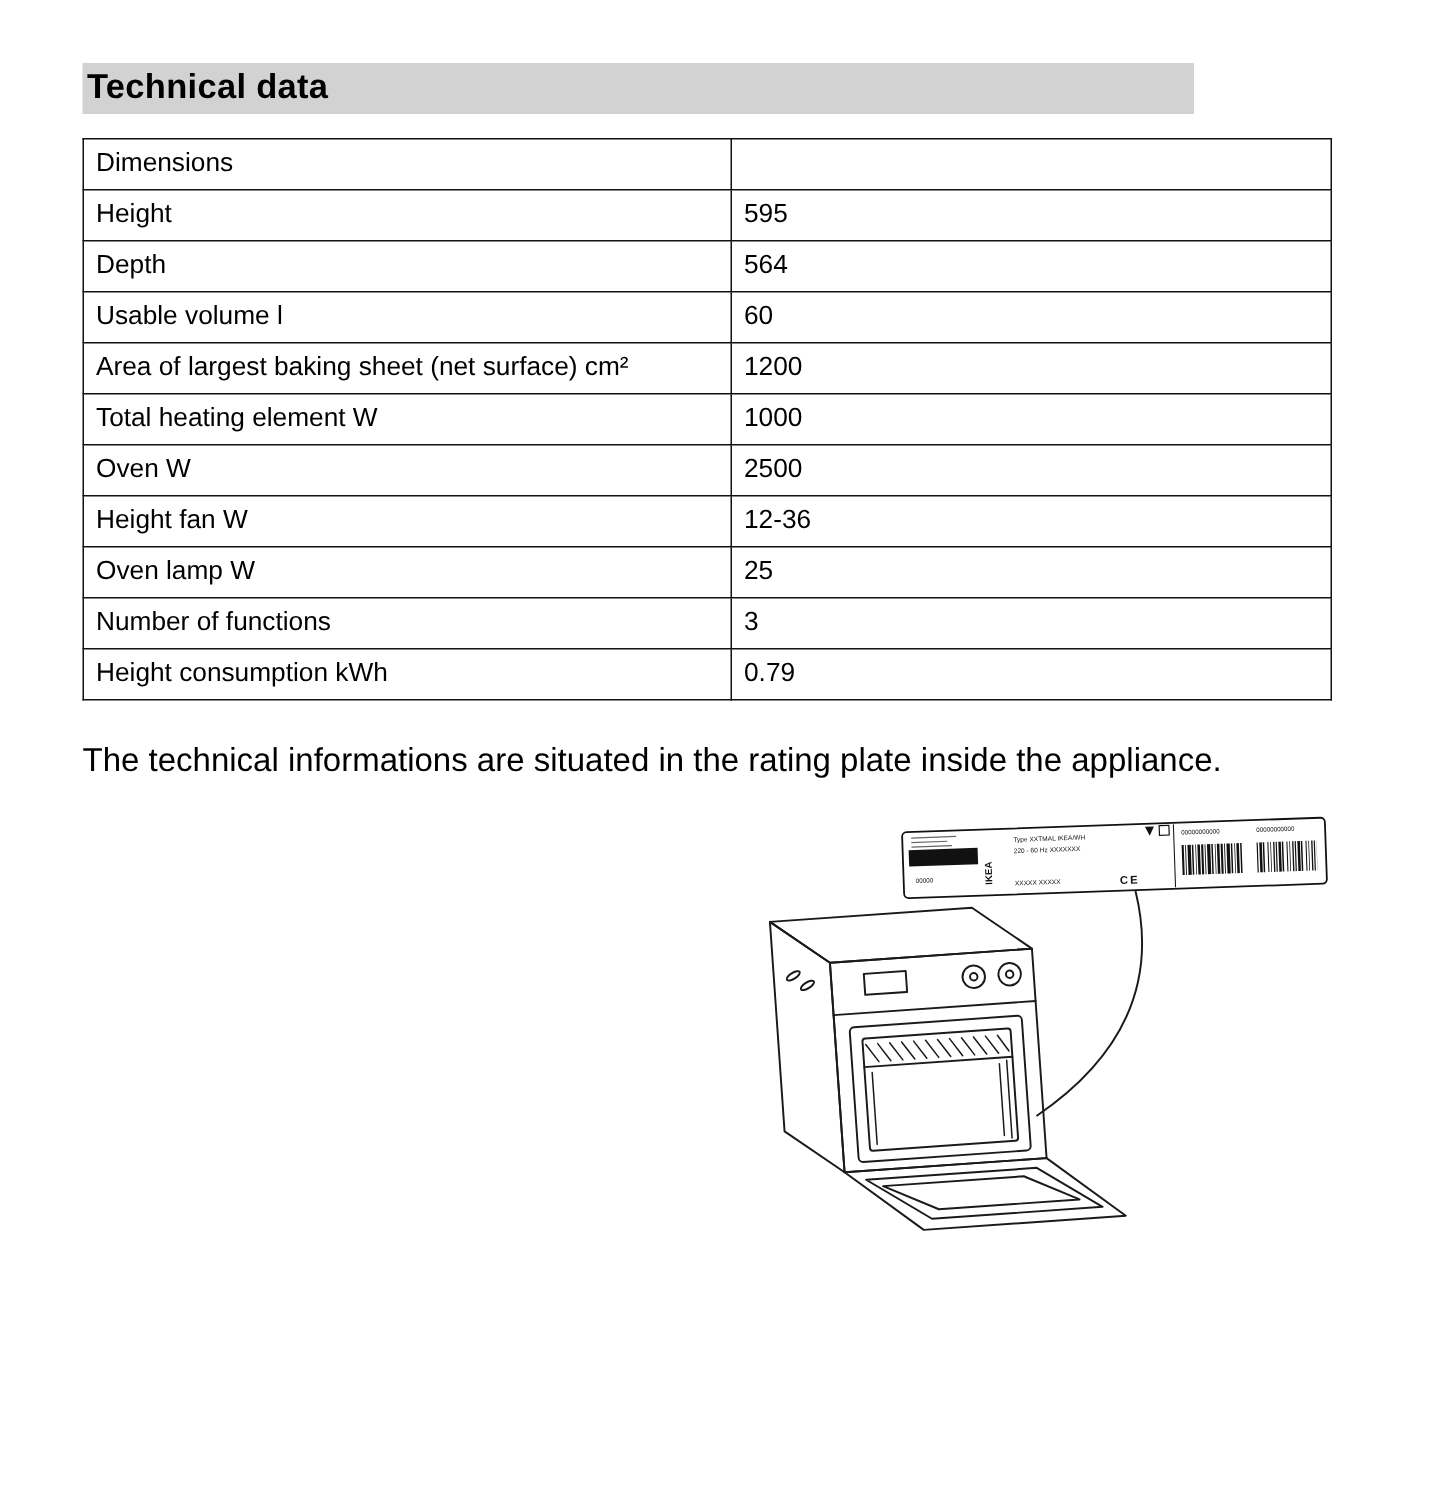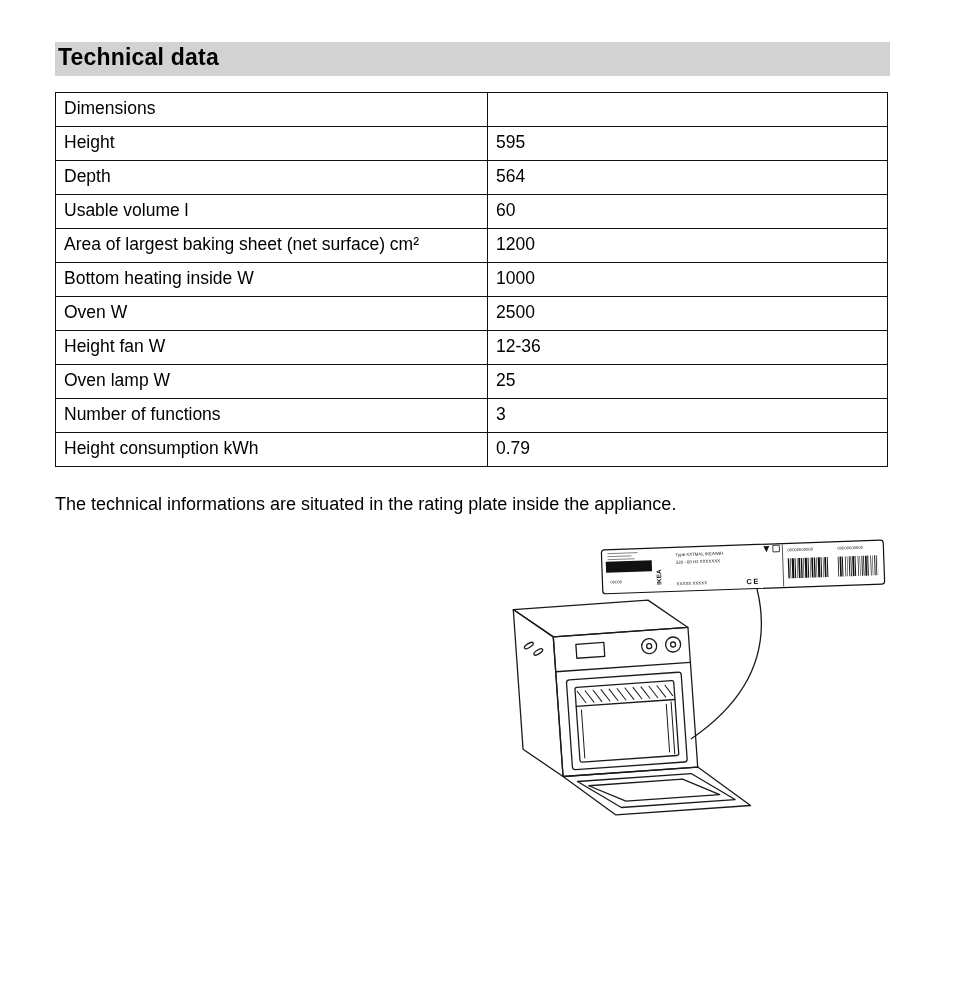--- a/index.html
+++ b/index.html
@@ -7,21 +7,21 @@
   body {
     width: 960px; height: 1005px;
     font-family: "Liberation Sans", sans-serif;
     color: #000;
     overflow: hidden;
   }
   .page { padding: 42px 70px 0 55px; }
 
   .title-bar {
     background: #d2d2d2;
-    width: 835px;
+    width: 741px;
     font-size: 23px;
     font-weight: bold;
     padding: 2px 4px 5px 3px;
     letter-spacing: .2px;
   }
 
   .spec-table {
     border-collapse: collapse;
     width: 833px;
     margin-top: 16px;
@@ -29,21 +29,21 @@
   .spec-table td {
     border: 1.6px solid #111;
     font-size: 17.5px;
     padding: 5px 9px 7px 8px;
     vertical-align: middle;
     height: 34px;
   }
   .spec-table td.label { width: 432px; }
 
   .note {
-    font-size: 18px;
+    font-size: 22px;
     margin-top: 27px;
     width: 835px;
   }
 
   .illustration { margin-top: 22px; margin-left: 375px; }
   svg { display: block; }
   svg text { font-family: "Liberation Sans", sans-serif; fill: #111; }
 </style>
 </head>
 <body>
@@ -68,21 +68,21 @@
       </tr>
       <tr>
         <td class="label">Usable volume l</td>
         <td class="value">60</td>
       </tr>
       <tr>
         <td class="label">Area of largest baking sheet (net surface) cm²</td>
         <td class="value">1200</td>
       </tr>
       <tr>
-        <td class="label">Bottom heating inside W</td>
+        <td class="label">Total heating element W</td>
         <td class="value">1000</td>
       </tr>
       <tr>
         <td class="label">Oven W</td>
         <td class="value">2500</td>
       </tr>
       <tr>
         <td class="label">Height fan W</td>
         <td class="value">12-36</td>
       </tr>

